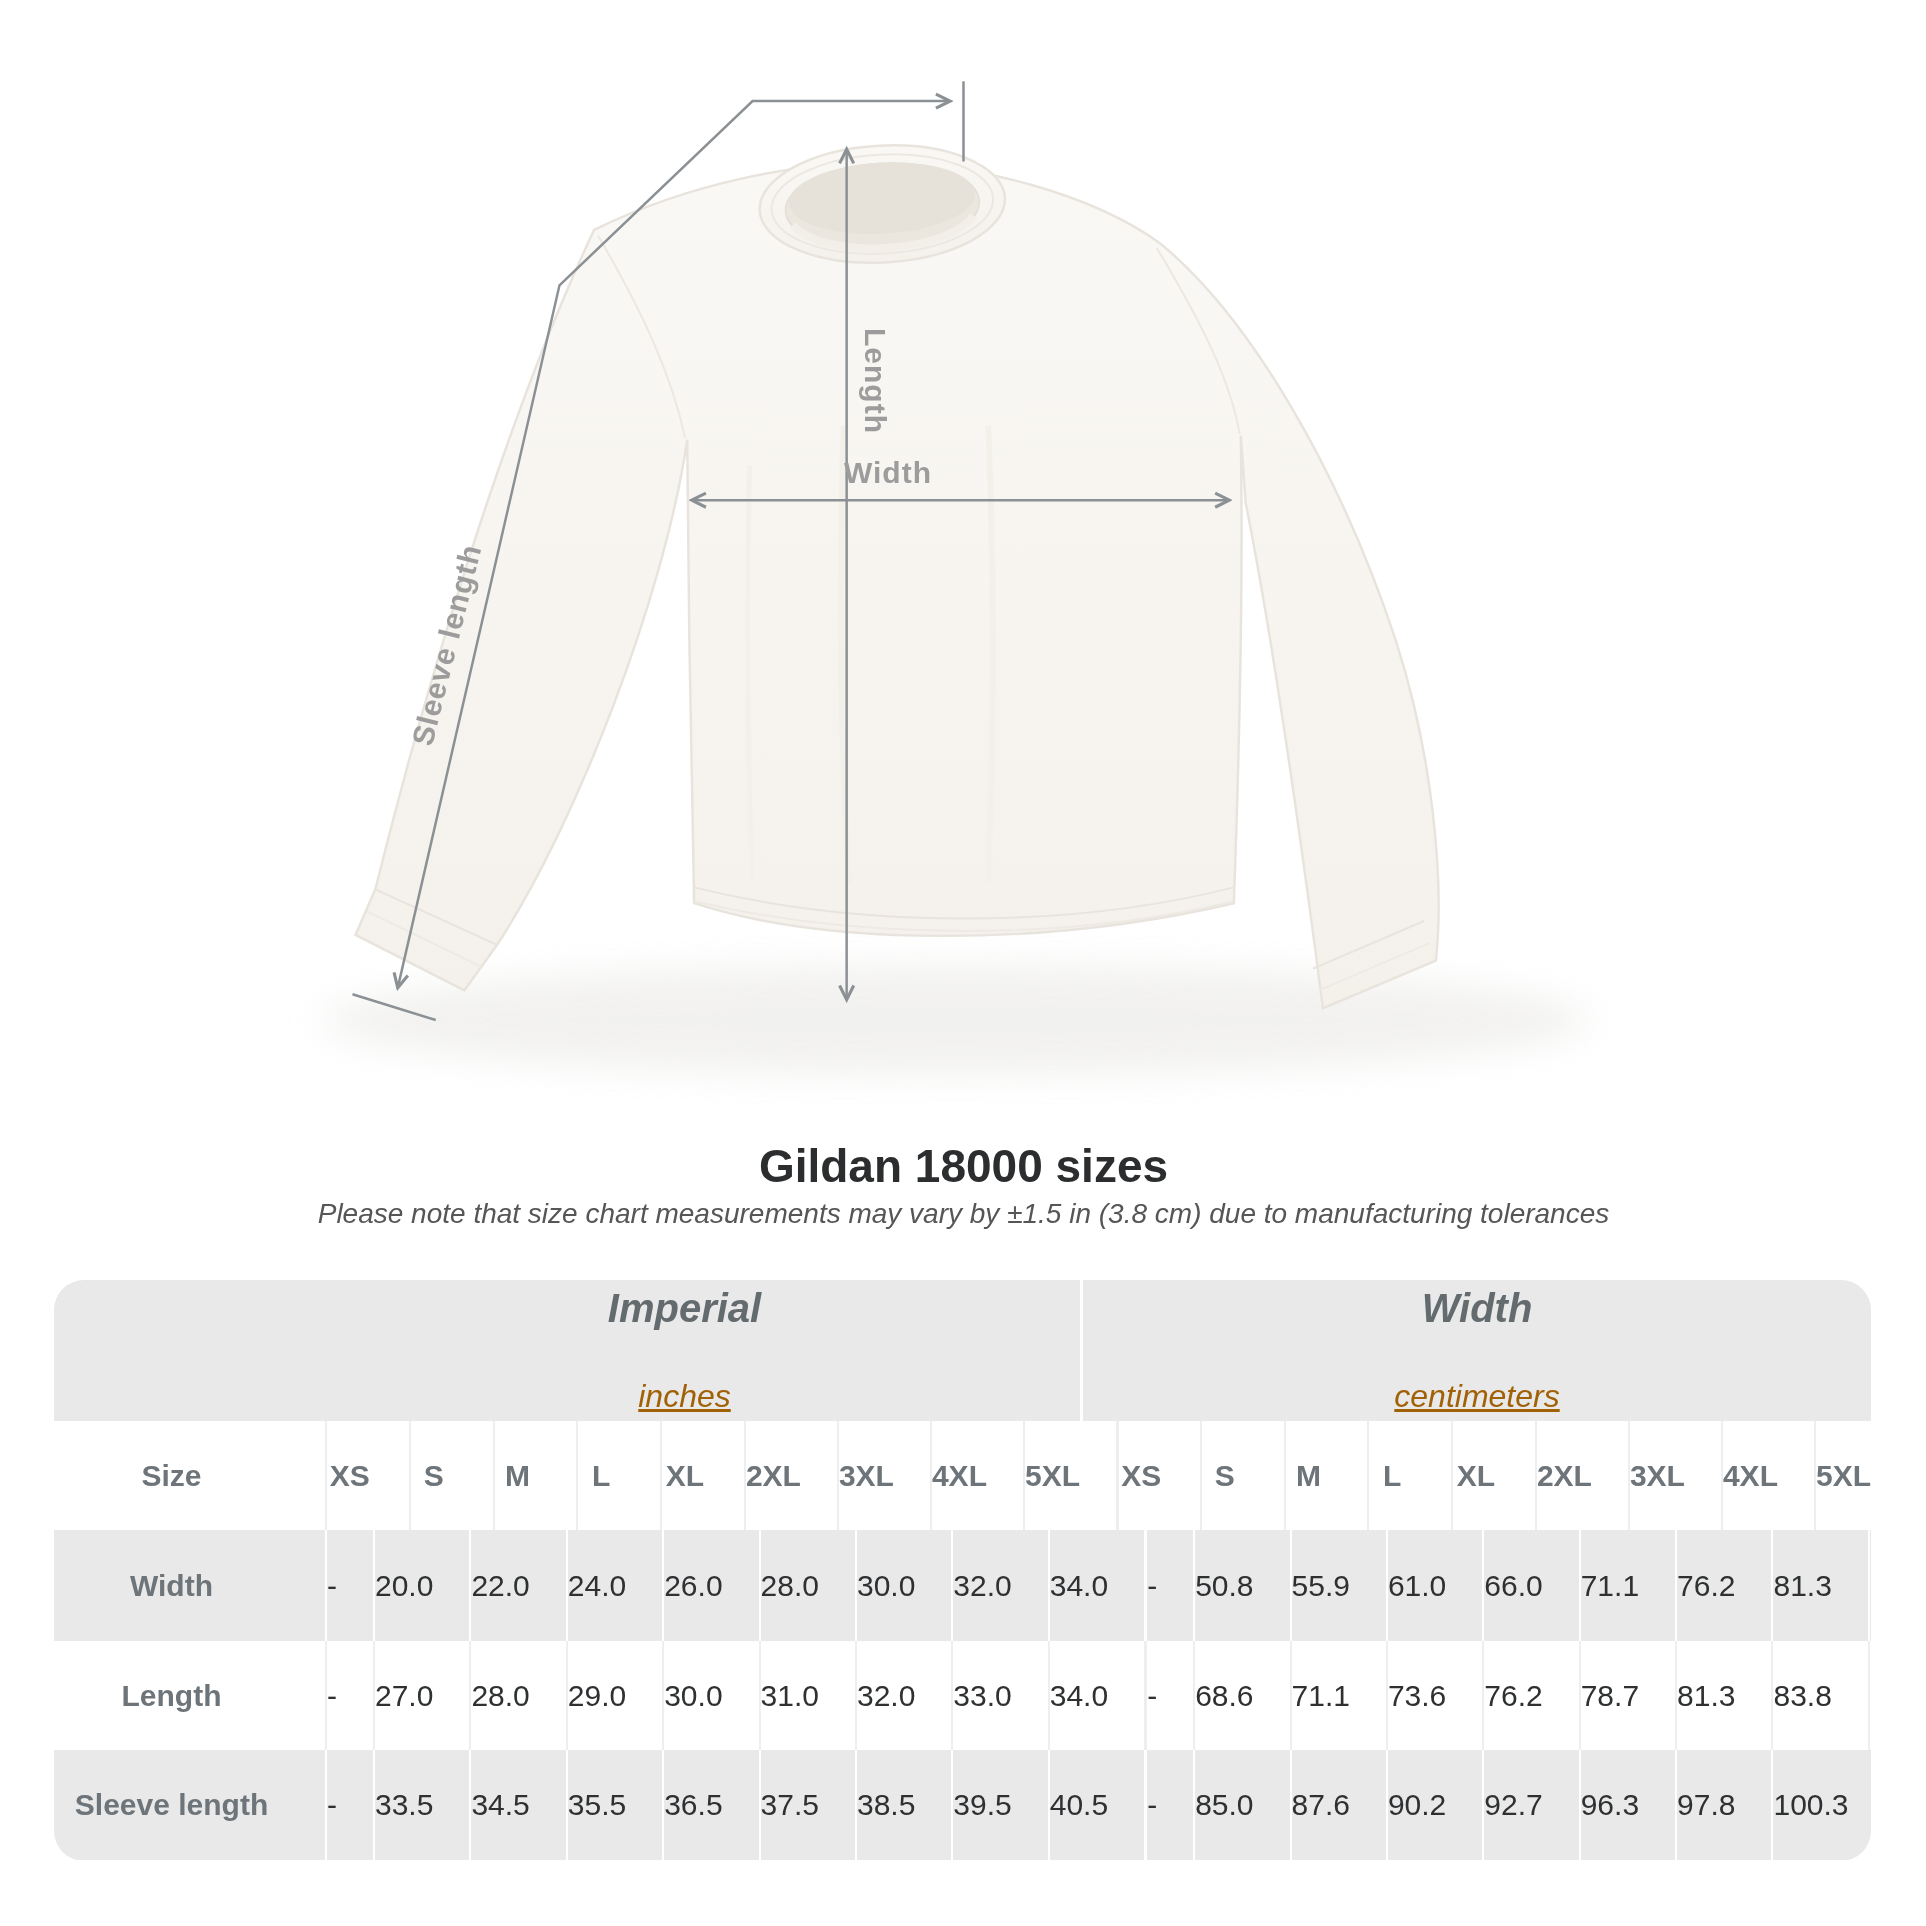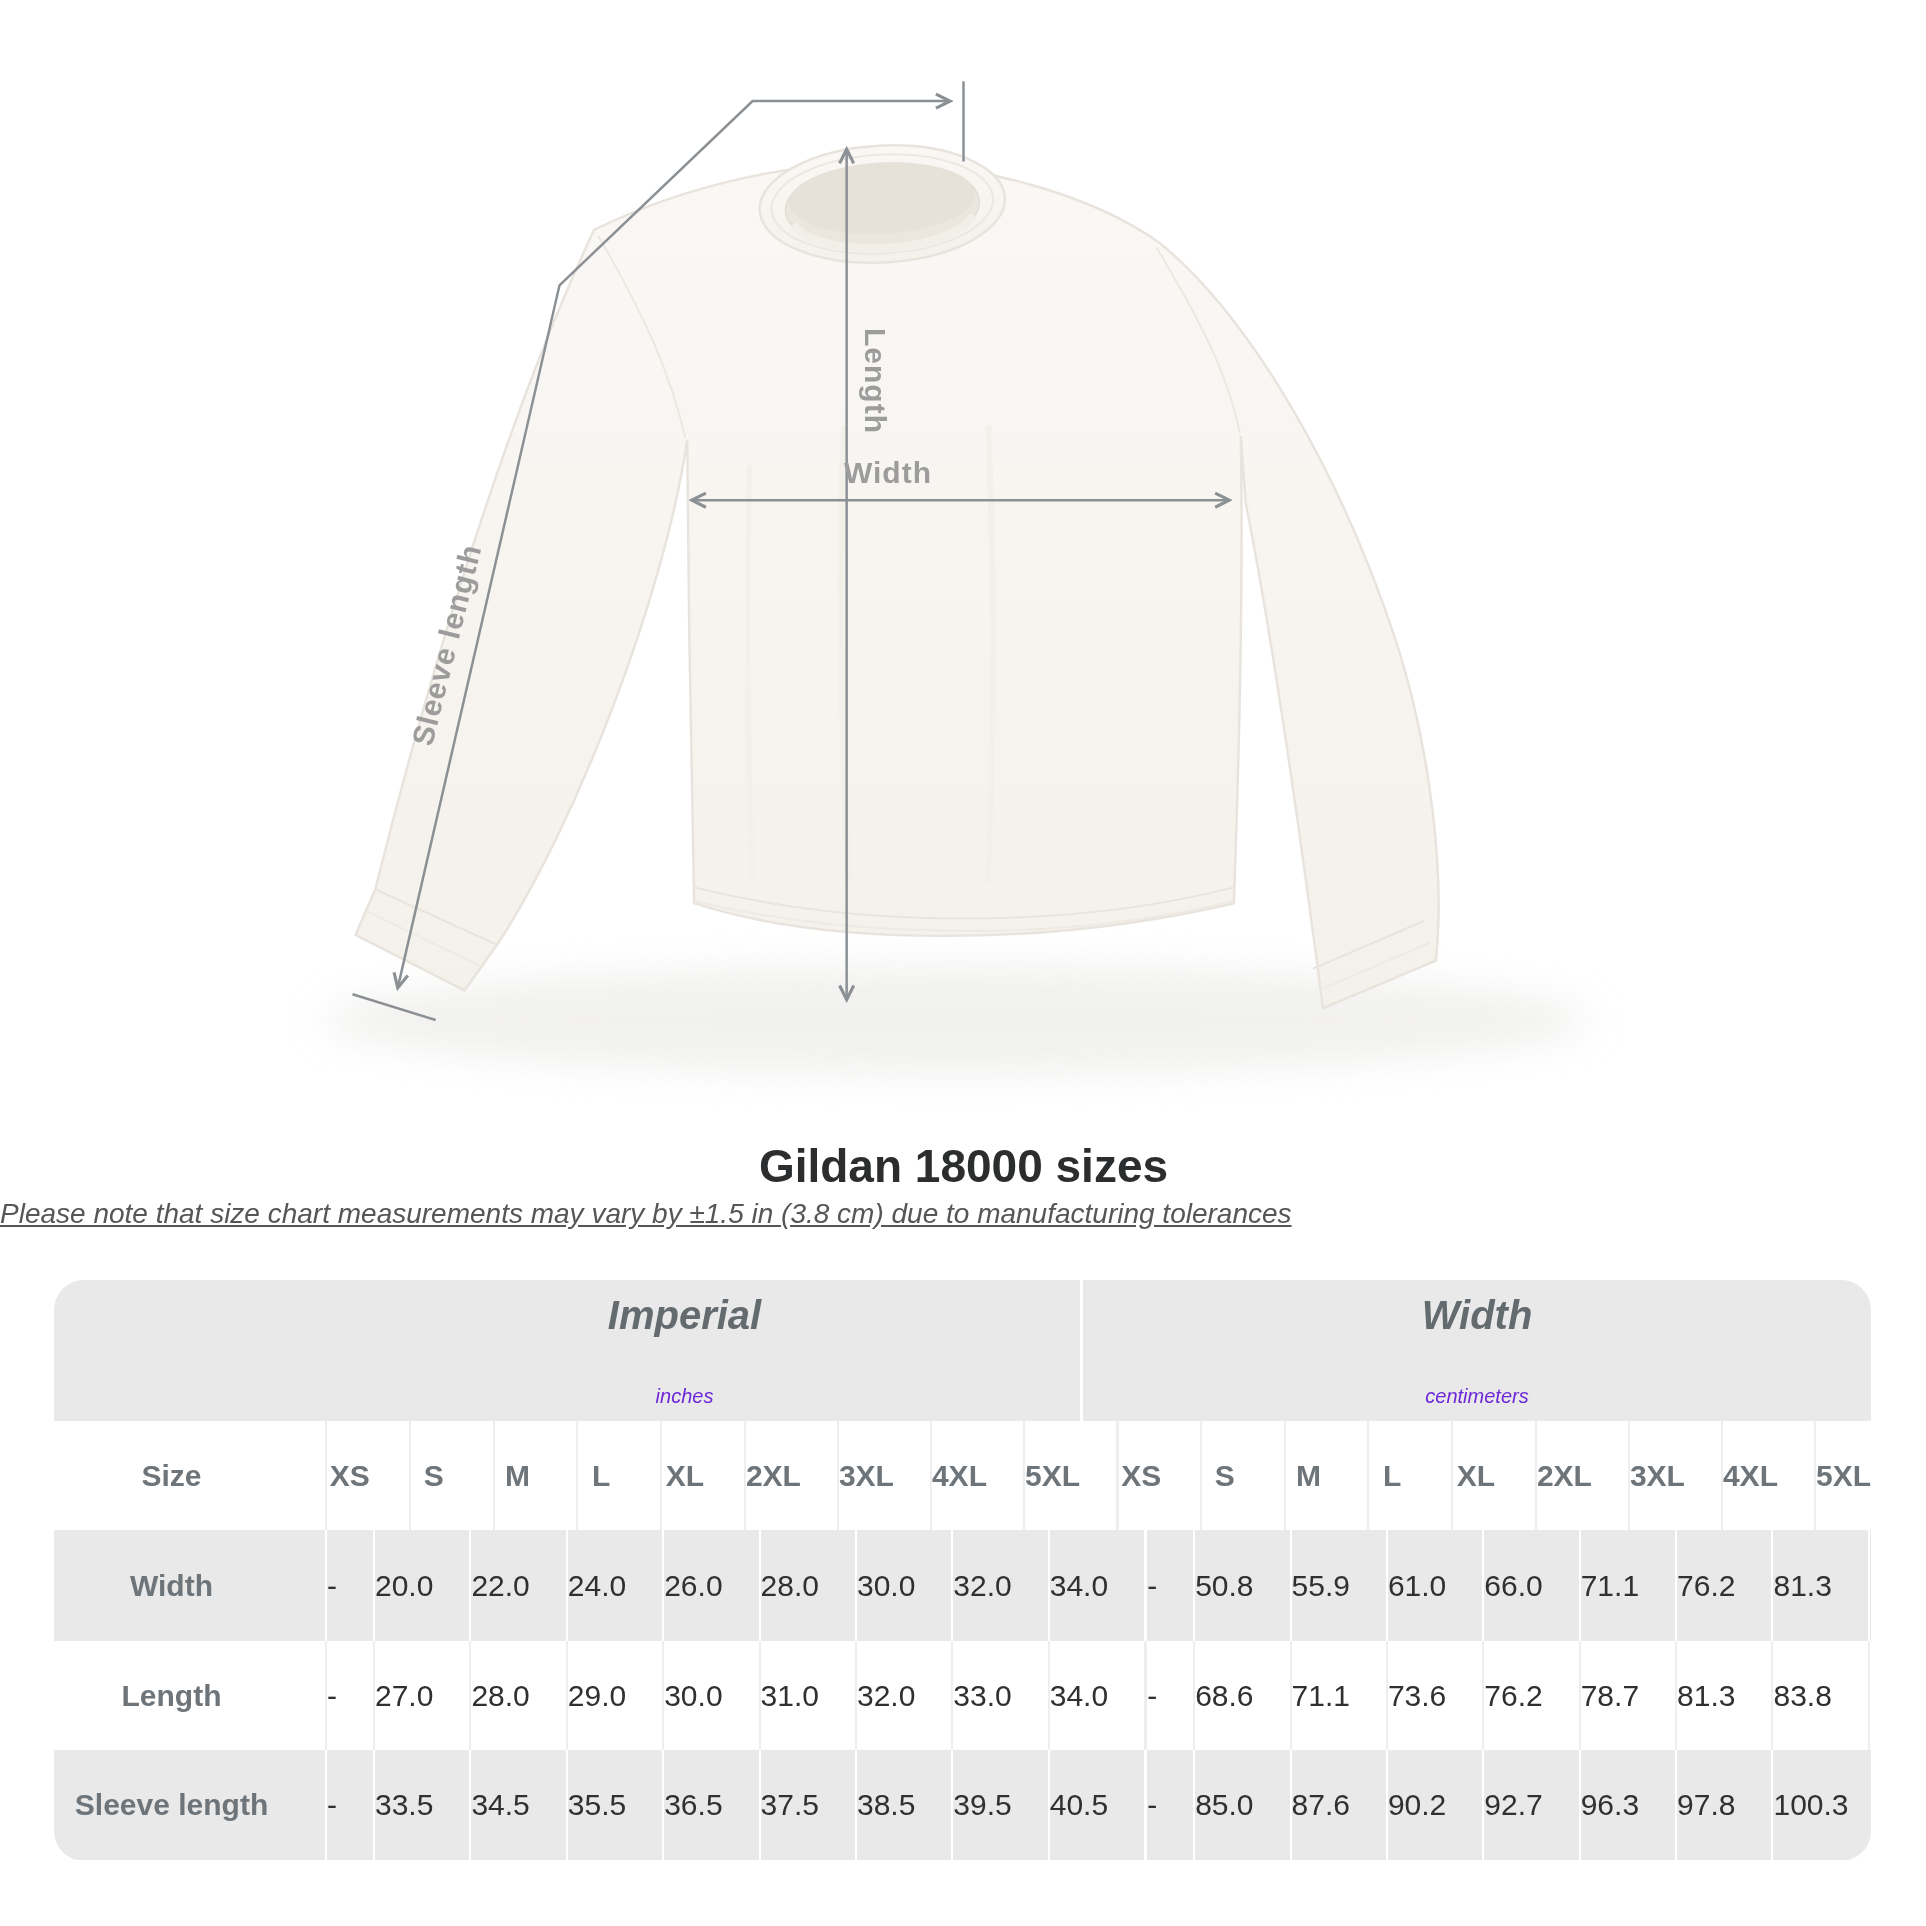--- a/index.html
+++ b/index.html
@@ -14,38 +14,38 @@
     transform:translate(-50%,-50%);white-space:nowrap;
   }
   .m-label.rot90{transform:translate(-50%,-50%) rotate(90deg);}
   .m-label.rotS{transform:translate(-50%,-50%) rotate(-76deg);}
   
   .title{
     position:absolute;left:0;top:1139px;width:100%;text-align:center;
     font-size:46px;font-weight:bold;color:#2b2d2e;
   }
   .note{
-    position:absolute;left:0;top:1198px;width:100%;text-align:left;
-    font-size:28px;font-style:italic;color:#565656;text-decoration:underline;
+    position:absolute;left:0;top:1198px;width:100%;text-align:center;
+    font-size:28px;font-style:italic;color:#565656;
   }
   
   .chart{
     position:absolute;left:54px;top:1280px;width:1817px;height:581px;
     border-radius:30px;overflow:hidden;background:#ffffff;
   }
   .band{
     display:grid;grid-template-columns:235px repeat(18,1fr);height:141px;
     background:#e9e9e9;
   }
   .band .corner{grid-column:1;}
   .band .group{display:flex;flex-direction:column;align-items:center;justify-content:center;gap:37px;}
   .band .group.imperial{grid-column:2 / span 9;}
   .band .group.metric{grid-column:11 / span 9;border-left:3px solid #ffffff;}
   .g-name{font-size:40px;font-weight:bold;font-style:italic;color:#646b6e;}
-  .g-unit{font-size:20px;font-style:italic;color:#6d28d9;margin-top:10px;}
+  .g-unit{font-size:32px;font-style:italic;color:#a16207;margin-top:10px;text-decoration:underline;}
   .row{
     display:grid;grid-template-columns:235px repeat(18,1fr);align-items:stretch;gap:36px;
   }
   .row .cell{
     display:flex;align-items:center;justify-content:center;
     font-size:30px;color:#2e3032;border-left:2px solid var(--sep);
   }
   .row .cell:first-child{border-left:none;}
   .row .cell.mb{border-left-width:3px;}
   .row .cell.hd{font-weight:bold;color:#6e757a;}

